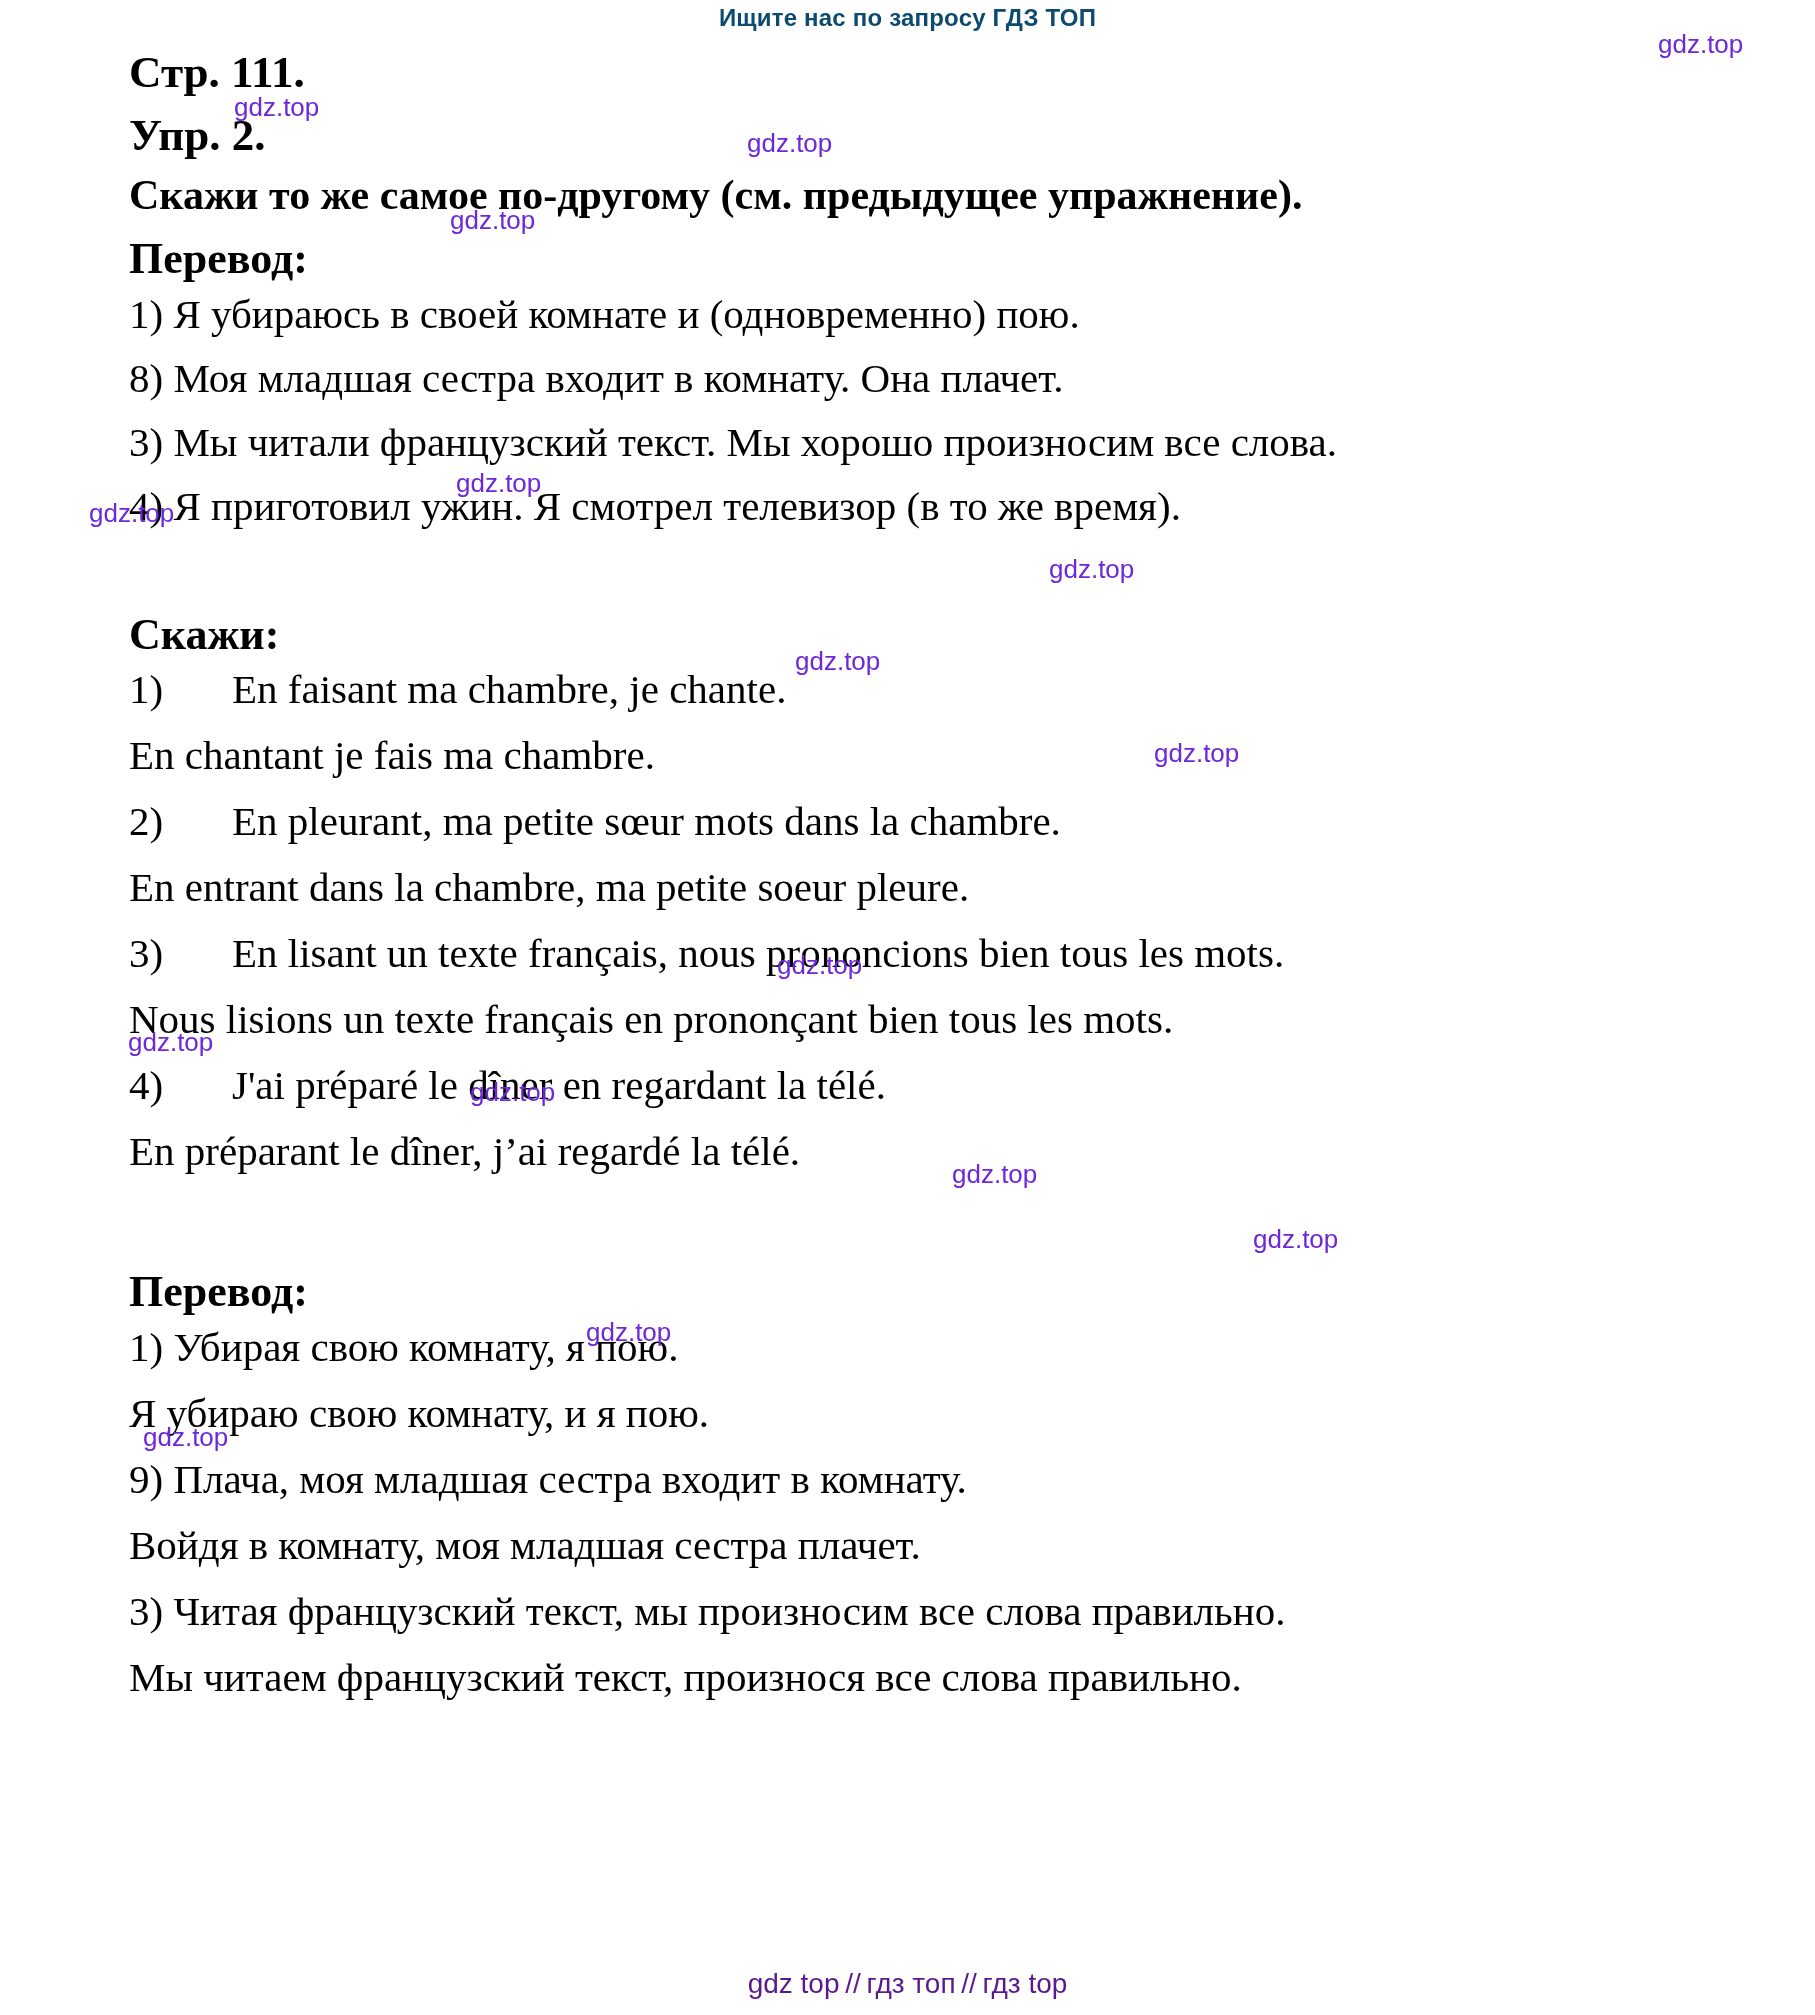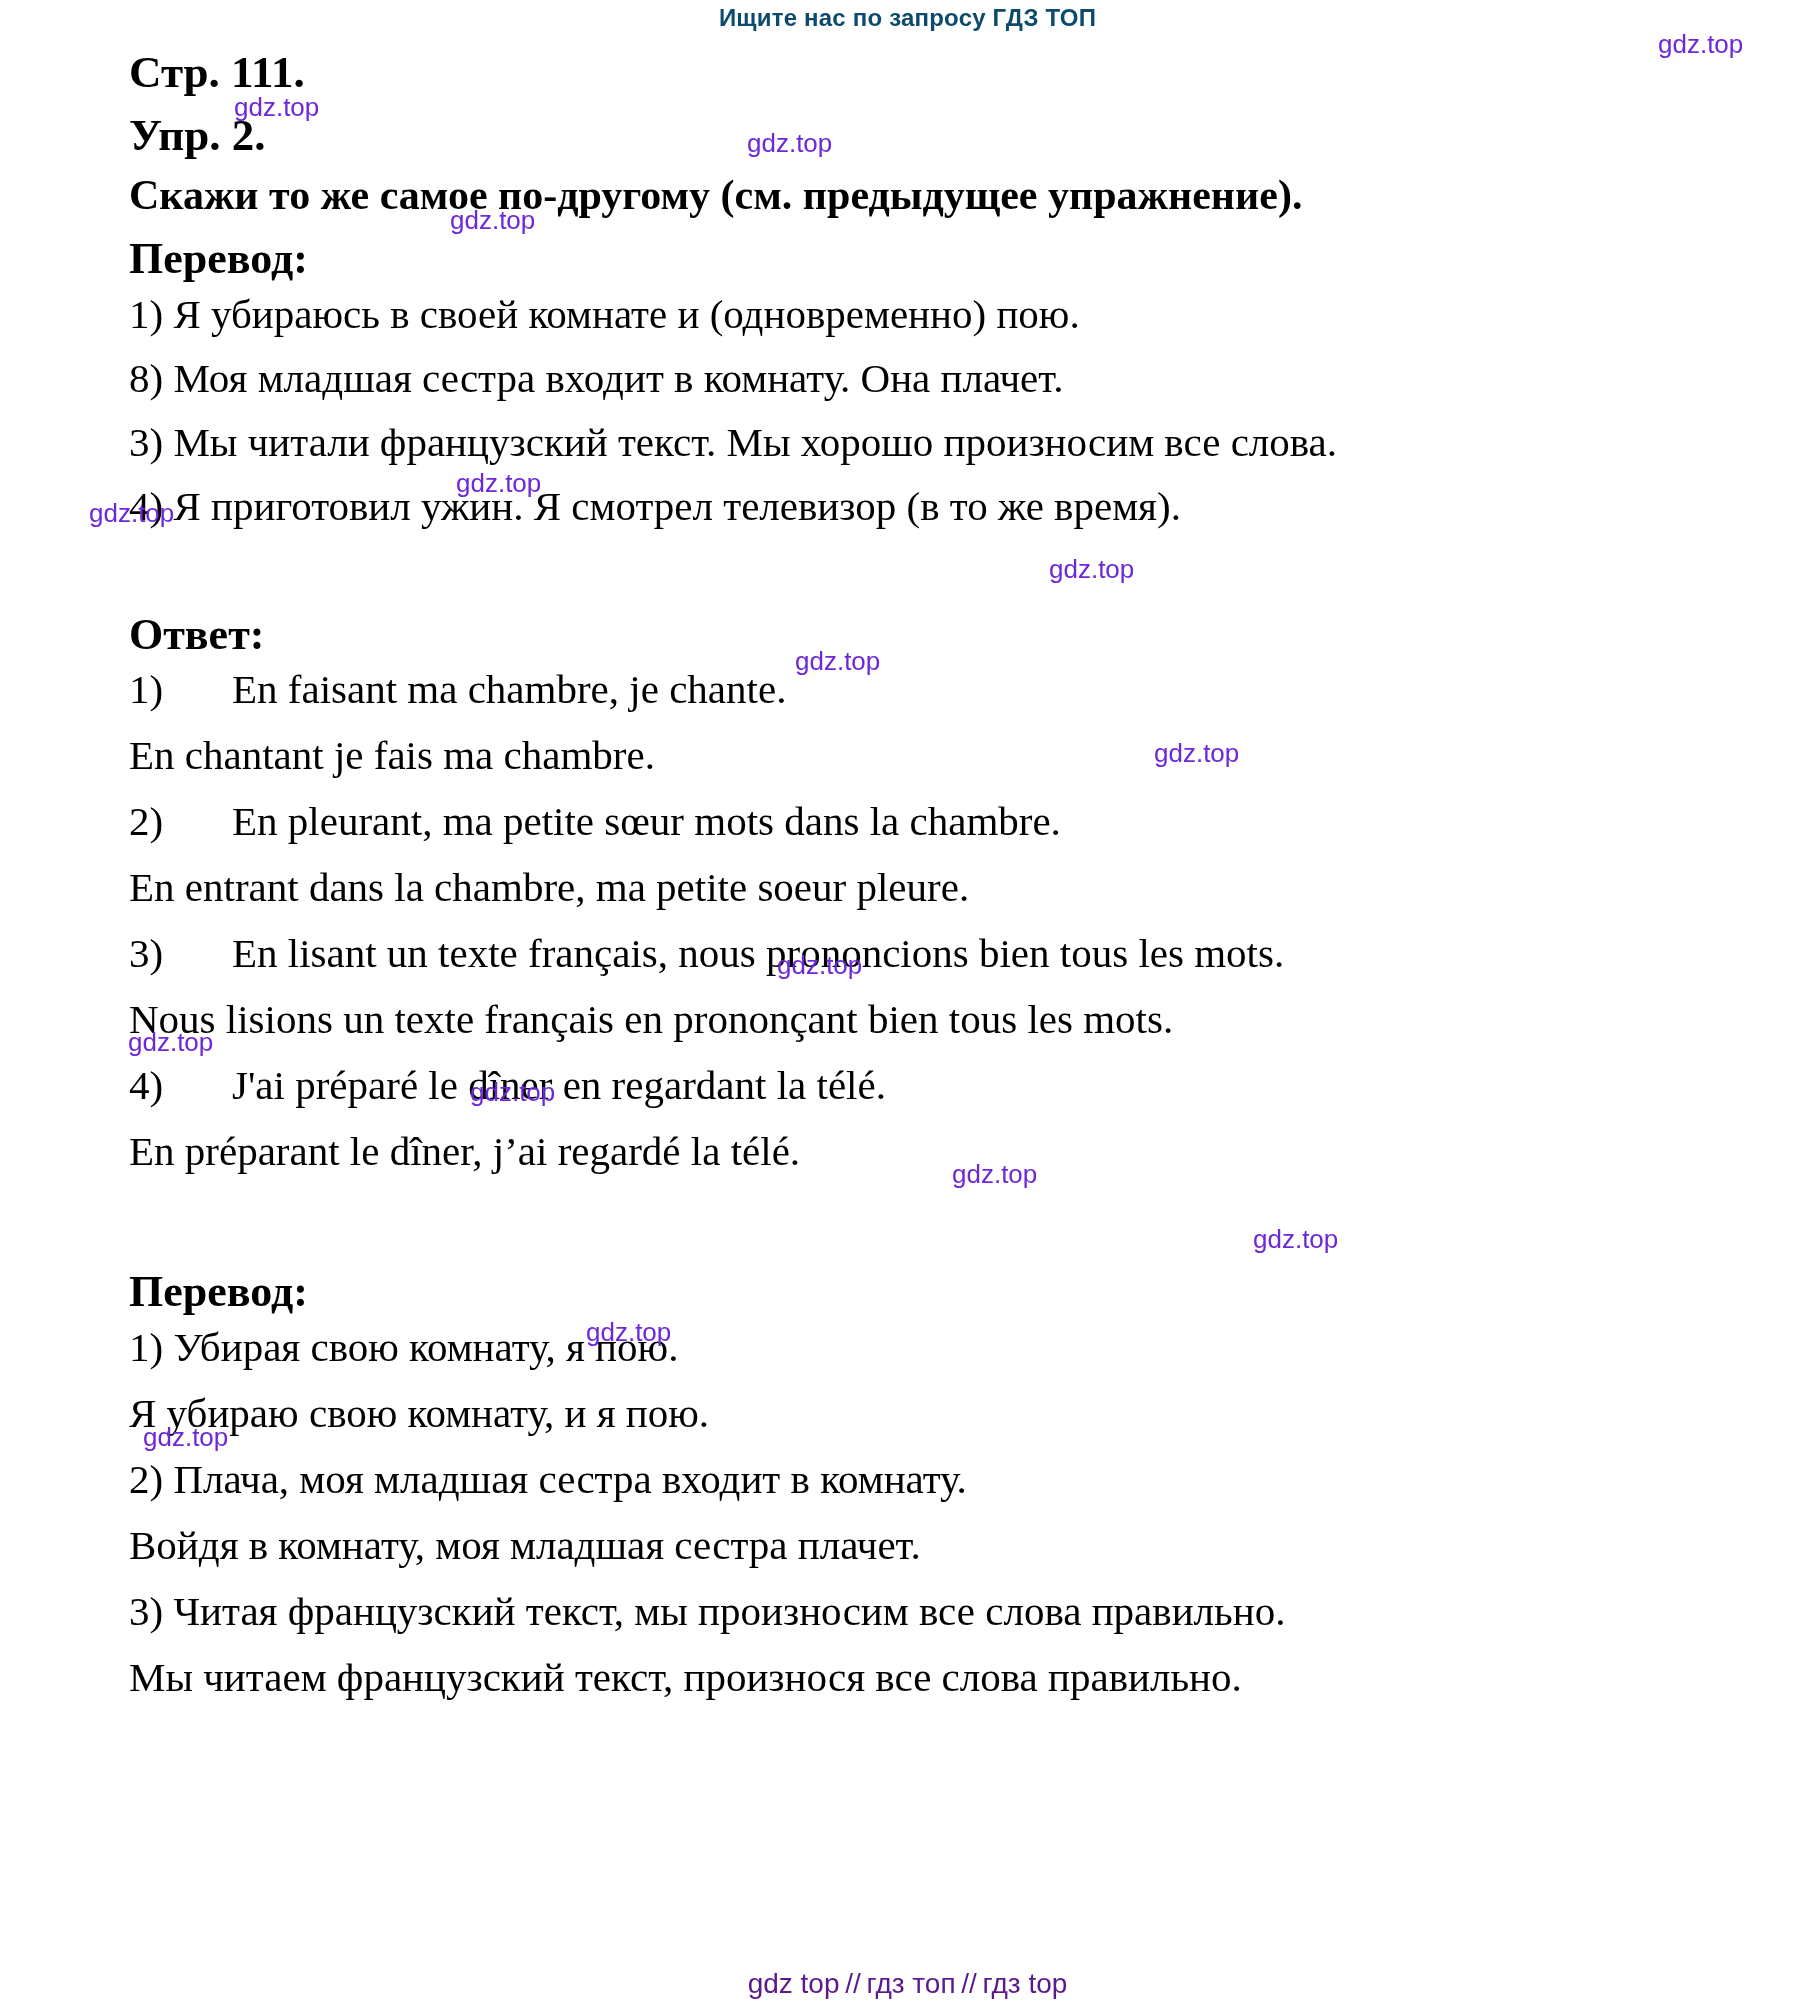--- a/index.html
+++ b/index.html
@@ -127,41 +127,41 @@
   <div class="block-translation1">
     <p class="section-label">Перевод:</p>
 
     <p class="line">1) Я убираюсь в своей комнате и (одновременно) пою.</p>
     <p class="line">8) Моя младшая сестра входит в комнату. Она плачет.</p>
     <p class="line">3) Мы читали французский текст. Мы хорошо произносим все слова.</p>
     <p class="line">4) Я приготовил ужин. Я смотрел телевизор (в то же время).</p>
   </div>
 
   <div class="block-answer">
-    <p class="section-label answer-label">Ответ:</p>
+    <p class="section-label answer-label">Скажи:</p>
 
     <p class="line numbered-indent"><span class="num">1)</span><span>En faisant ma chambre, je chante.</span></p>
     <p class="line">En chantant je fais ma chambre.</p>
 
     <p class="line numbered-indent"><span class="num">2)</span><span>En pleurant, ma petite sœur mots dans la chambre.</span></p>
     <p class="line">En entrant dans la chambre, ma petite soeur pleure.</p>
 
     <p class="line numbered-indent"><span class="num">3)</span><span>En lisant un texte français, nous prononcions bien tous les mots.</span></p>
     <p class="line">Nous lisions un texte français en prononçant bien tous les mots.</p>
 
     <p class="line numbered-indent"><span class="num">4)</span><span>J'ai préparé le dîner en regardant la télé.</span></p>
     <p class="line">En préparant le dîner, j’ai regardé la télé.</p>
   </div>
 
   <div class="block-translation2">
     <p class="section-label translation2-label">Перевод:</p>
 
     <p class="line">1) Убирая свою комнату, я пою.</p>
     <p class="line">Я убираю свою комнату, и я пою.</p>
-    <p class="line">2) Плача, моя младшая сестра входит в комнату.</p>
+    <p class="line">9) Плача, моя младшая сестра входит в комнату.</p>
     <p class="line">Войдя в комнату, моя младшая сестра плачет.</p>
     <p class="line">3) Читая французский текст, мы произносим все слова правильно.</p>
     <p class="line">Мы читаем французский текст, произнося все слова правильно.</p>
   </div>
 
 </div>
 
 <div id="watermark-layer">
     <div class="wm" style="left: 1658px; top: 29px;">gdz.top</div>
     <div class="wm" style="left: 234px; top: 92px;">gdz.top</div>

